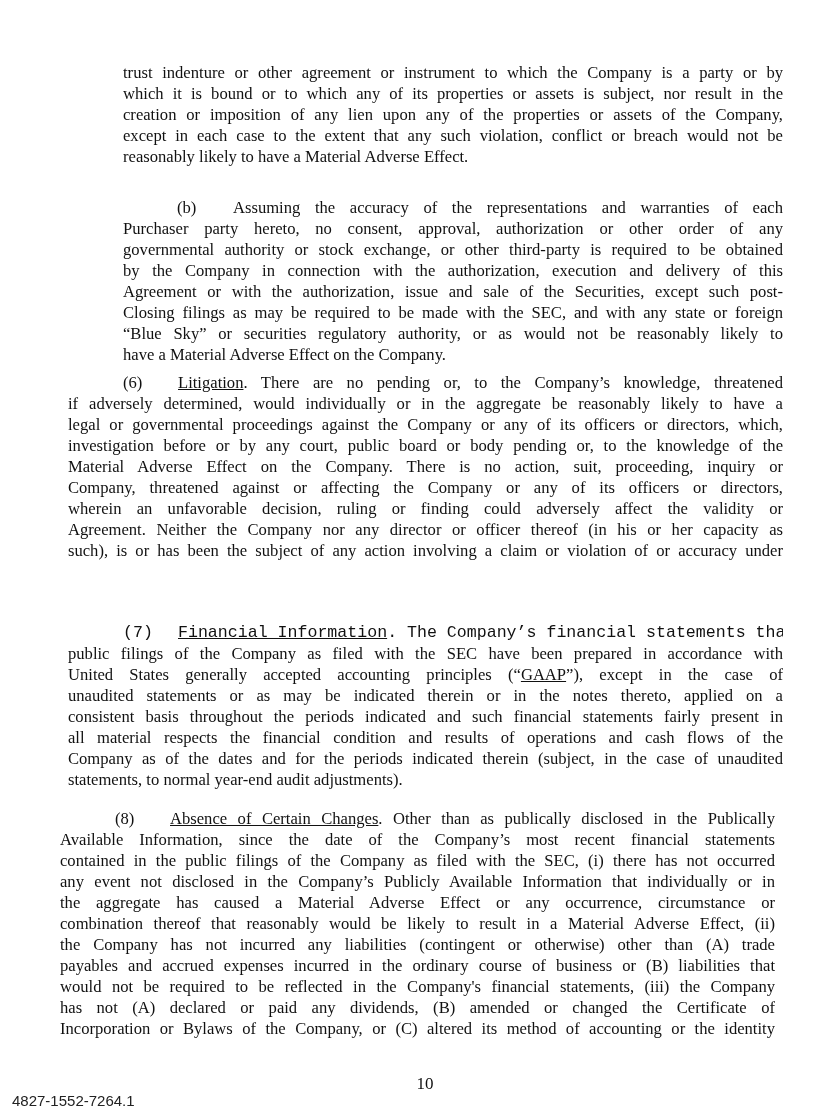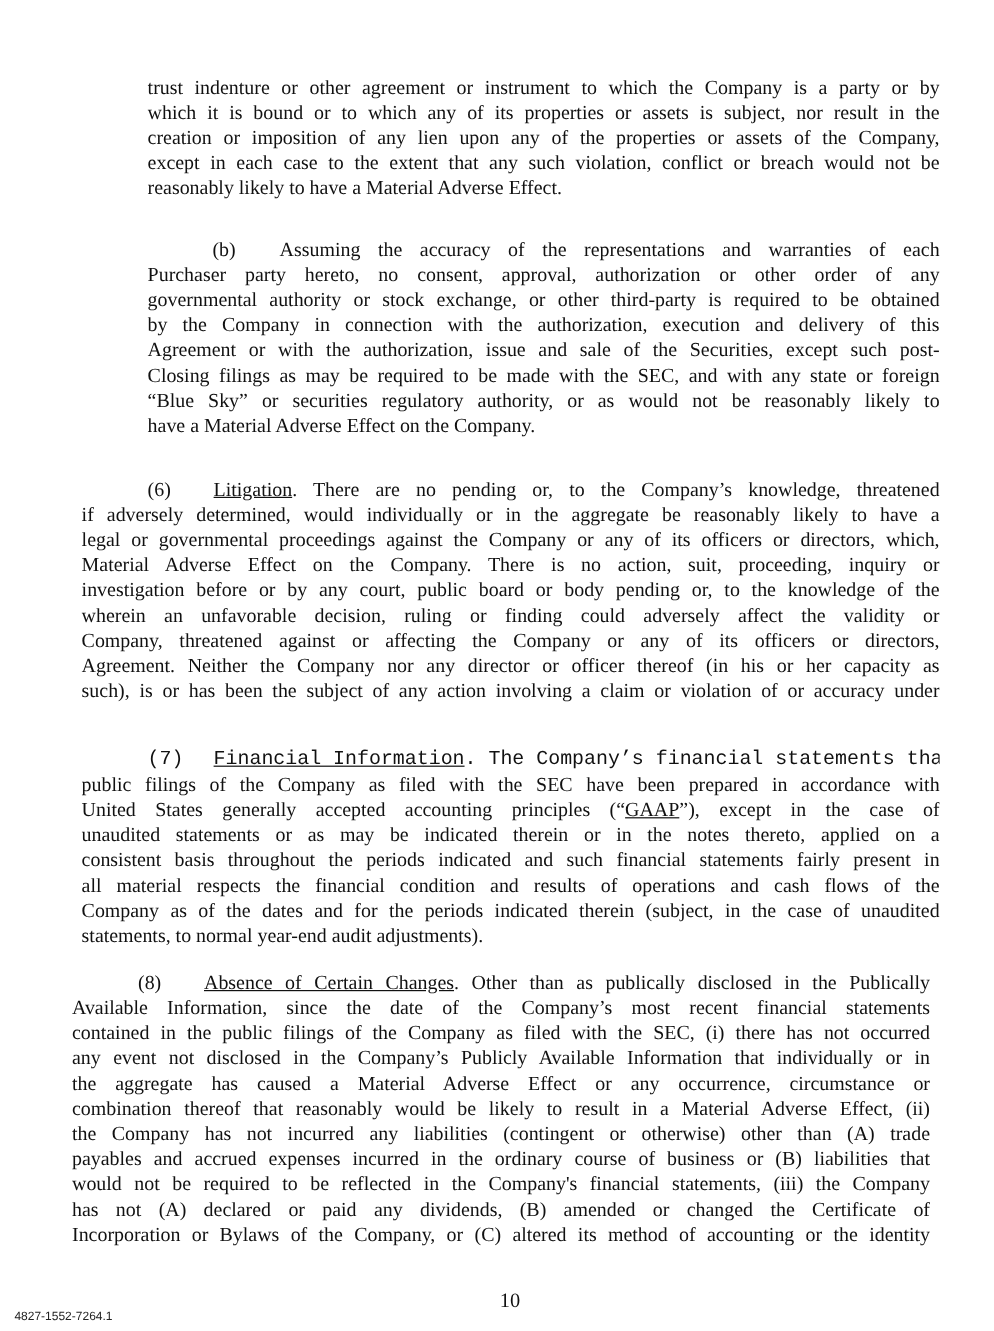--- a/index.html
+++ b/index.html
@@ -44,21 +44,21 @@
       left: 11px; width: 828px;
       top: 1074px;
       text-align: center;
       font-size: 17px;
     }
     .doc-id {
       position: absolute;
       left: 12px;
       top: 1092px;
       font-family: "Liberation Sans", "DejaVu Sans", sans-serif;
-      font-size: 10px;
+      font-size: 15px;
       color: #222;
     }
   </style>
 </head>
 <body>
 
 <div class="page">
 
   <div class="block" style="left:123px; top:62px; width:660px;">
     <span class="line">trust indenture or other agreement or instrument to which the Company is a party or by</span>
@@ -75,29 +75,29 @@
     <span class="line">Purchaser party hereto, no consent, approval, authorization or other order of any</span>
     <span class="line">governmental authority or stock exchange, or other third-party is required to be obtained</span>
     <span class="line">by the Company in connection with the authorization, execution and delivery of this</span>
     <span class="line">Agreement or with the authorization, issue and sale of the Securities, except such post-</span>
     <span class="line">Closing filings as may be required to be made with the SEC, and with any state or foreign</span>
     <span class="line">“Blue Sky” or securities regulatory authority, or as would not be reasonably likely to</span>
     <span class="line last">have a Material Adverse Effect on the Company.</span>
   </div>
 
   <div class="block" style="left:68px; top:372px; width:715px;">
-    <span class="line" style="padding-left:55px; box-sizing:border-box;margin-top:25px;">
+    <span class="line" style="padding-left:55px; box-sizing:border-box;">
       <span class="tab" style="width:55px;">(6)</span><span class="u">Litigation</span><span>.  There are no pending or, to the Company’s knowledge, threatened</span>
     </span>
     <span class="line">if adversely determined, would individually or in the aggregate be reasonably likely to have a</span>
     <span class="line">legal or governmental proceedings against the Company or any of its officers or directors, which,</span>
+    <span class="line">investigation before or by any court, public board or body pending or, to the knowledge of the</span>
     <span class="line">Material Adverse Effect on the Company.  There is no action, suit, proceeding, inquiry or</span>
-    <span class="line">investigation before or by any court, public board or body pending or, to the knowledge of the</span>
+    <span class="line">Company, threatened against or affecting the Company or any of its officers or directors,</span>
     <span class="line">wherein an unfavorable decision, ruling or finding could adversely affect the validity or</span>
-    <span class="line">Company, threatened against or affecting the Company or any of its officers or directors,</span>
     <span class="line">Agreement.  Neither the Company nor any director or officer thereof (in his or her capacity as</span>
     <span class="line">such), is or has been the subject of any action involving a claim or violation of or accuracy under</span>
   </div>
 
   <div class="block" style="left:68px; top:622px; width:715px;">
     <span class="line" style="padding-left:55px; box-sizing:border-box;font-family:Liberation Mono, monospace;">
       <span class="tab" style="width:55px;">(7)</span><span class="u">Financial Information</span><span>.  The Company’s financial statements that appear in the</span>
     </span>
     <span class="line">public filings of the Company as filed with the SEC have been prepared in accordance with</span>
     <span class="line">

